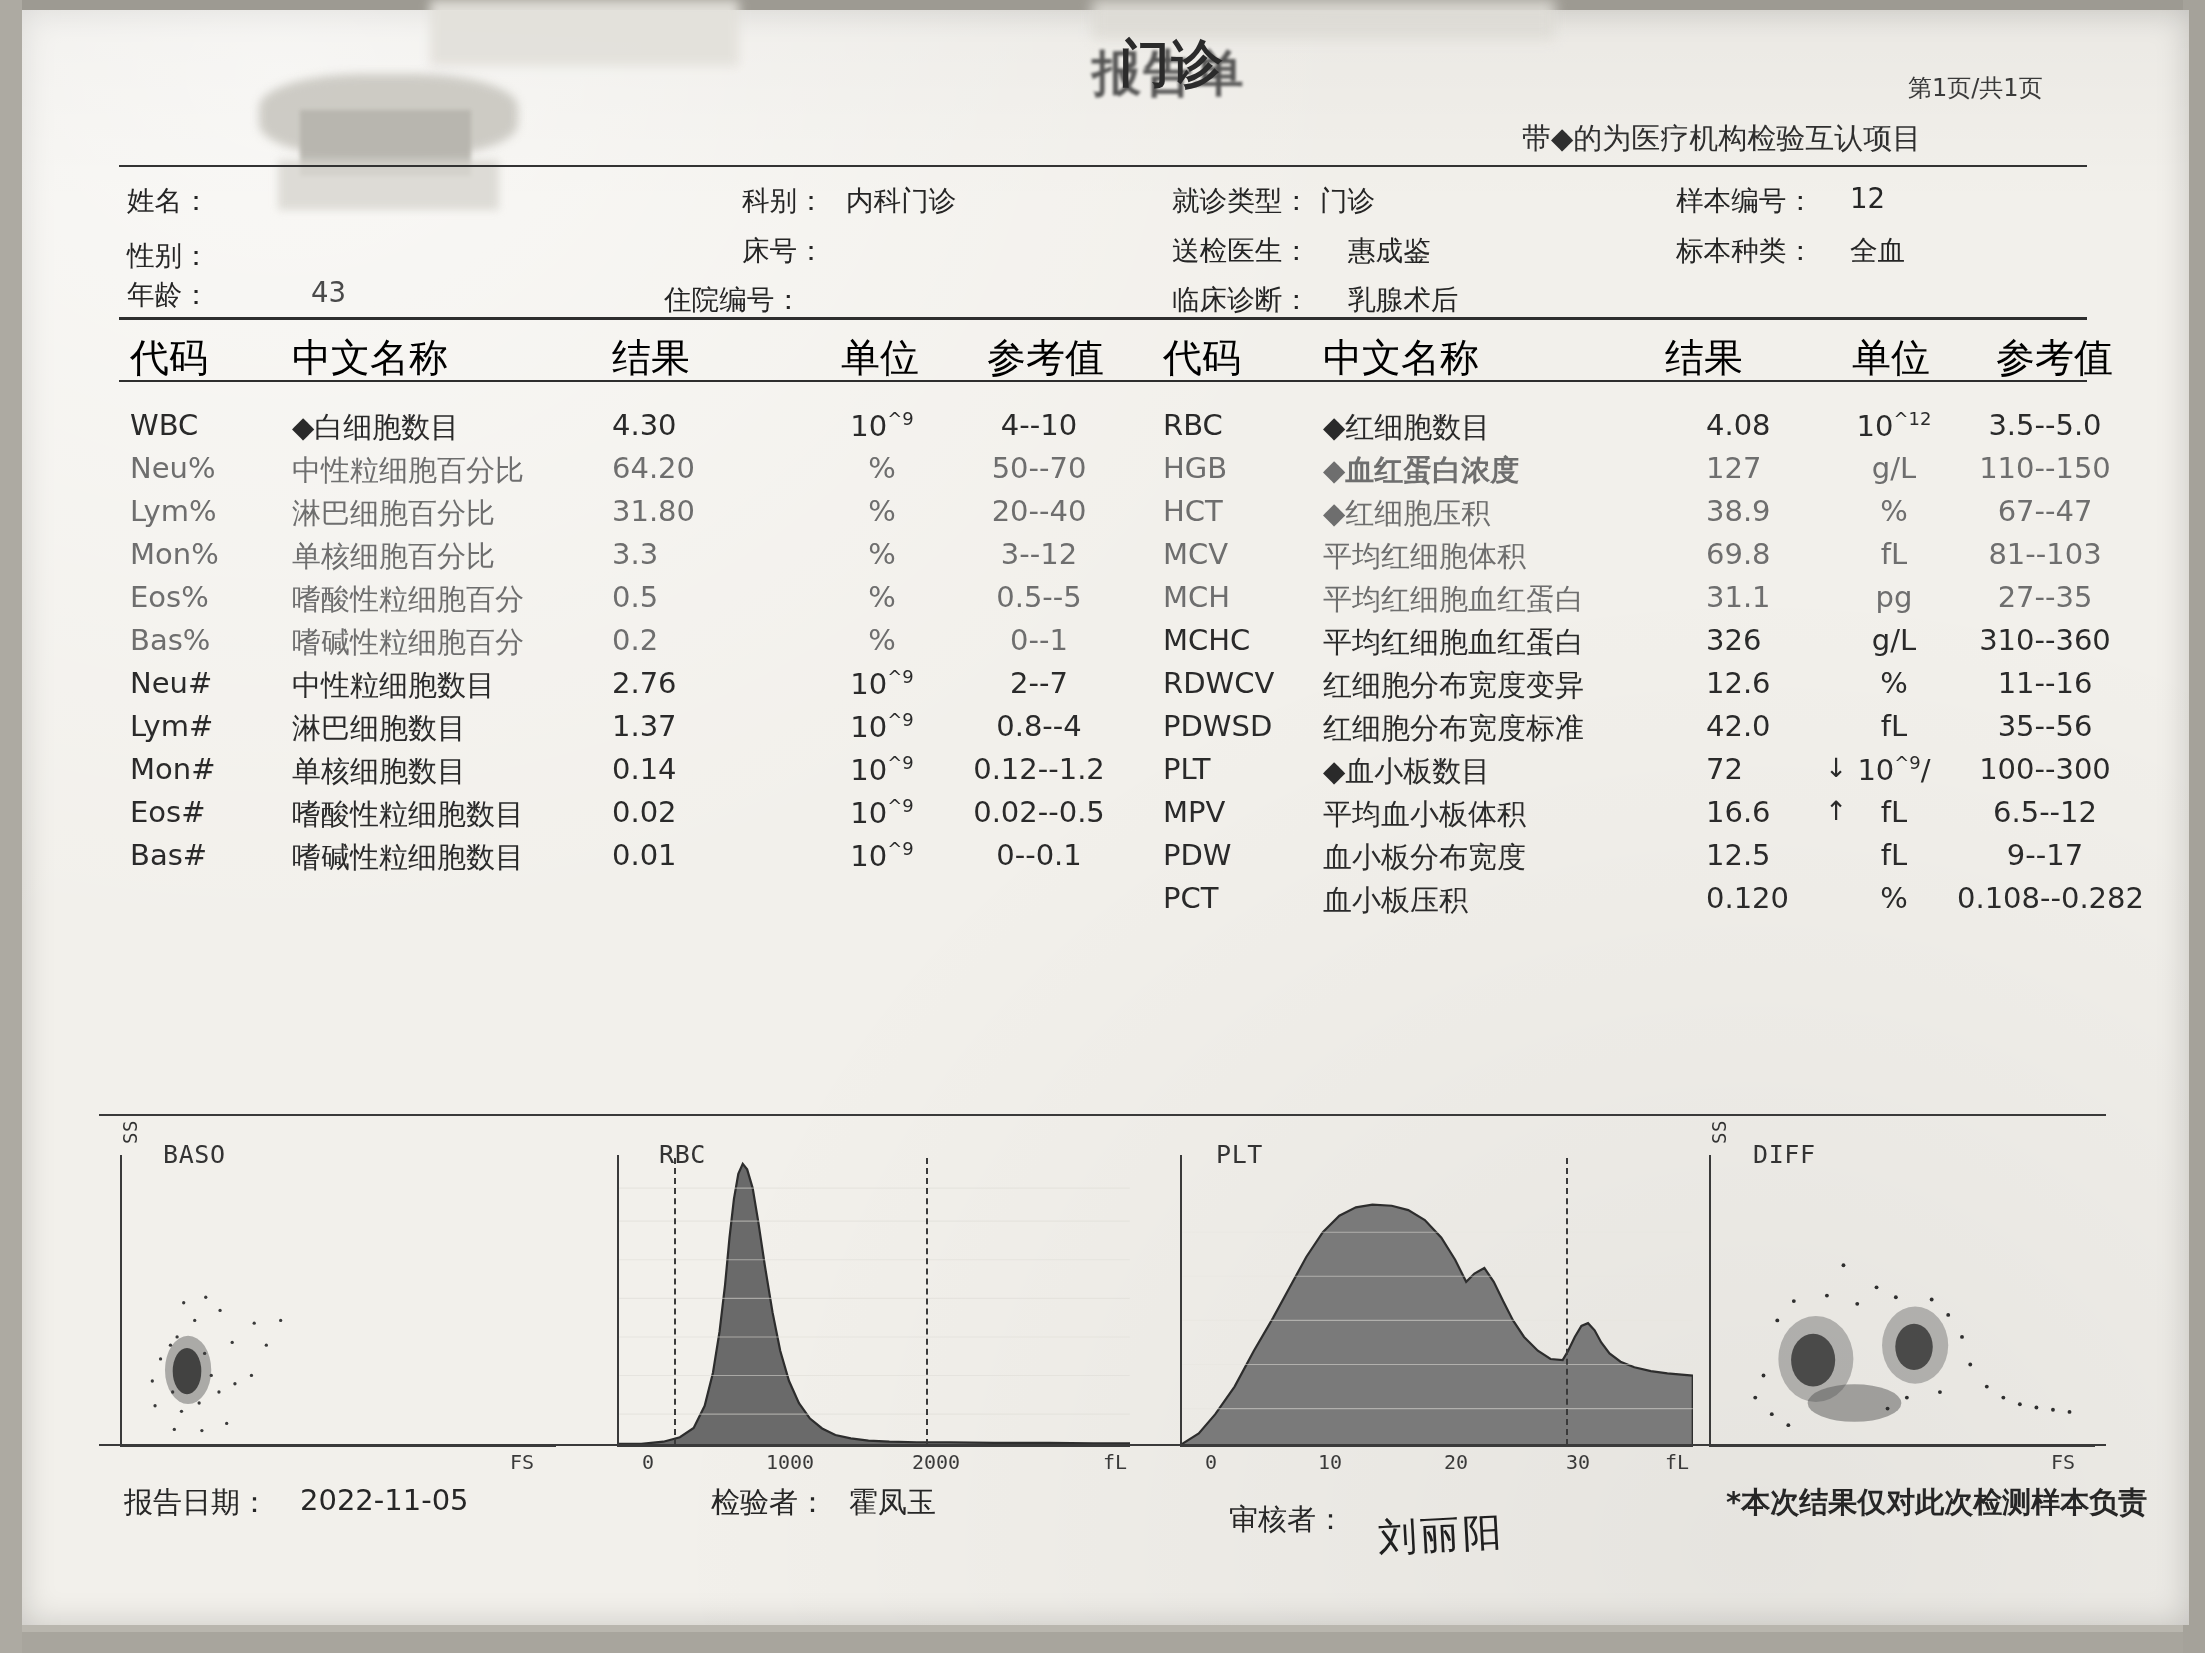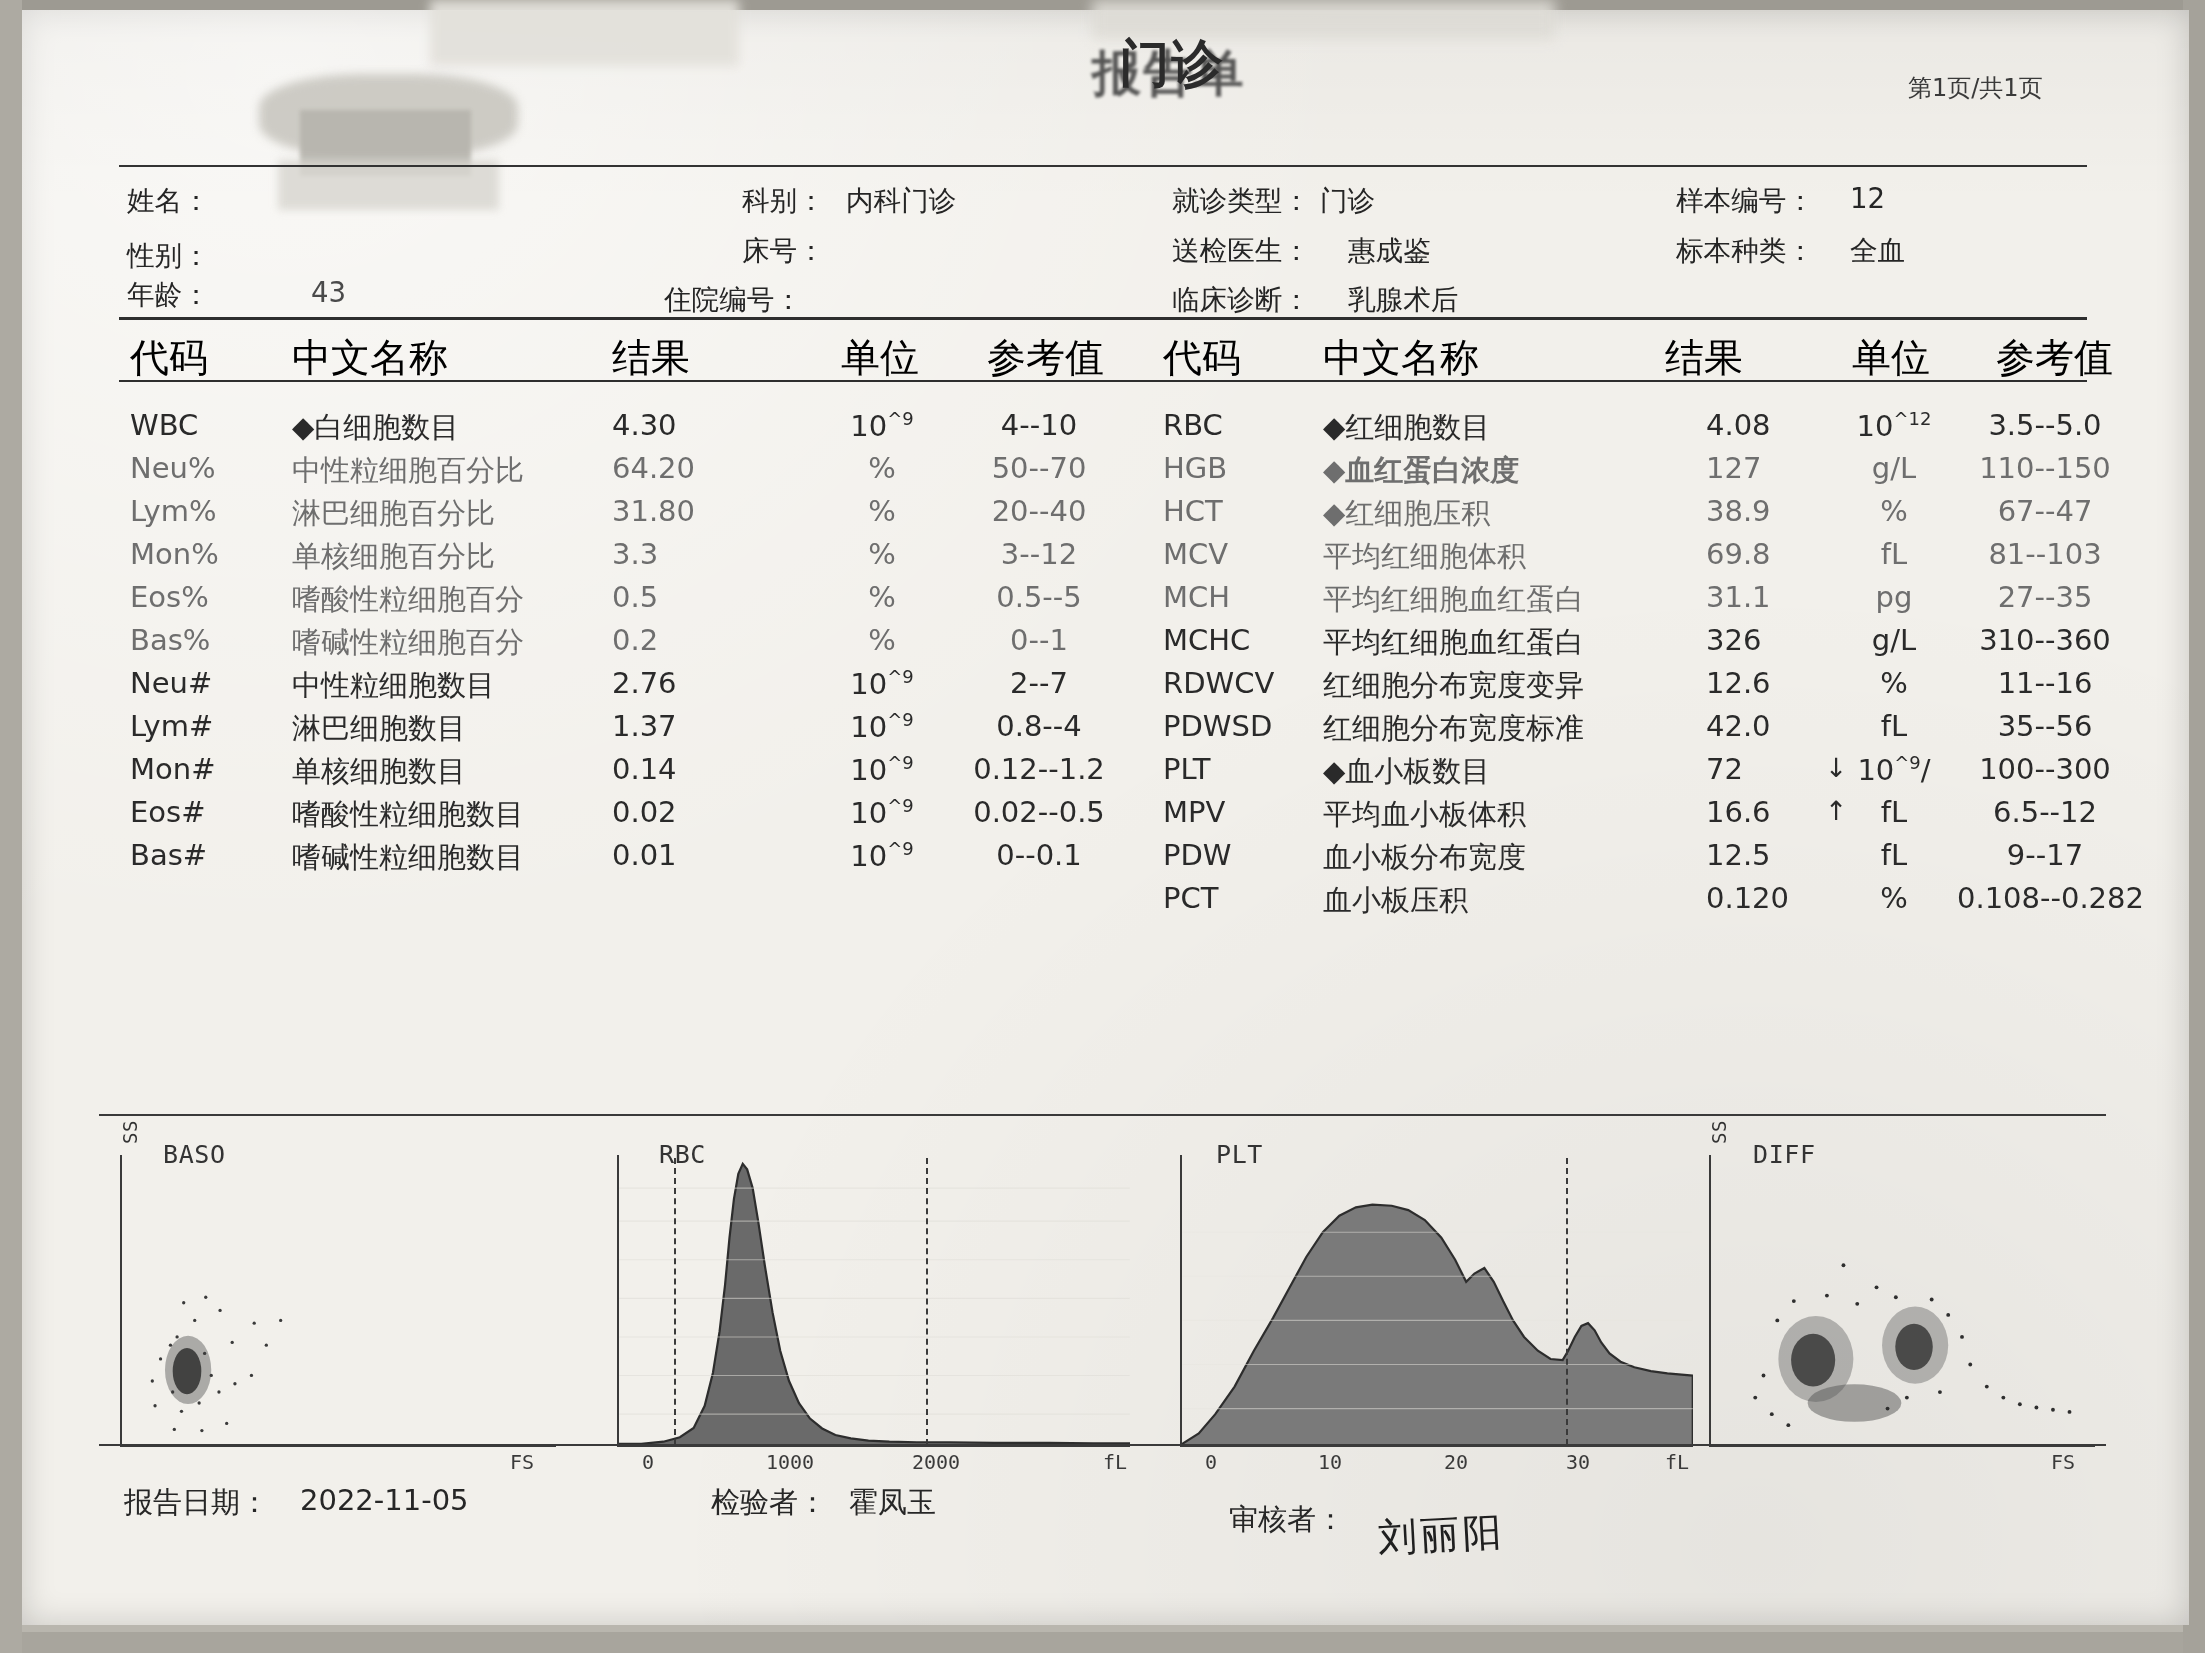--- a/index.html
+++ b/index.html
@@ -210,20 +210,21 @@
 
   <div class="smudge1"></div>
   <div class="smudge2"></div>
   <div class="smudge3"></div>
   <div class="smudge4"></div>
   <div class="smudge5"></div>
 
   <div class="titleBlur">报告单</div>
   <div class="title">门诊</div>
   <div class="pageNo">第1页/共1页</div>
+  <div class="mutualNote">带◆的为医疗机构检验互认项目</div>
   <div class="hdrRule"></div>
 
   <div class="info">
     <div class="cell" style="left:127px; top:182px;">姓名：</div>
     <div class="cell" style="left:127px; top:237px;">性别：</div>
     <div class="cell" style="left:127px; top:276px;">年龄：</div>
     <div class="cell" style="left:311px; top:276px; color:#4a4a4a; filter:blur(0.6px);">43</div>
 
     <div class="cell" style="left:742px; top:182px;">科别：</div>
     <div class="cell" style="left:846px; top:182px;">内科门诊</div>
@@ -499,15 +500,16 @@
   <div class="axisTick" style="left:2051px; top:1450px;">FS</div>
 
   <div class="footRule"></div>
 
   <div class="footTxt" style="left:124px; top:1483px;">报告日期：</div>
   <div class="footTxt" style="left:300px; top:1483px;">2022-11-05</div>
   <div class="footTxt" style="left:711px; top:1483px;">检验者：</div>
   <div class="footTxt" style="left:849px; top:1483px;">霍凤玉</div>
   <div class="footTxt" style="left:1229px; top:1500px;">审核者：</div>
   <div class="sign" style="left:1378px; top:1508px;">刘丽阳</div>
+  <div class="footTxt" style="left:1726px; top:1483px; font-weight:600;">*本次结果仅对此次检测样本负责</div>
 
 </div>
 
 
 </body></html>

